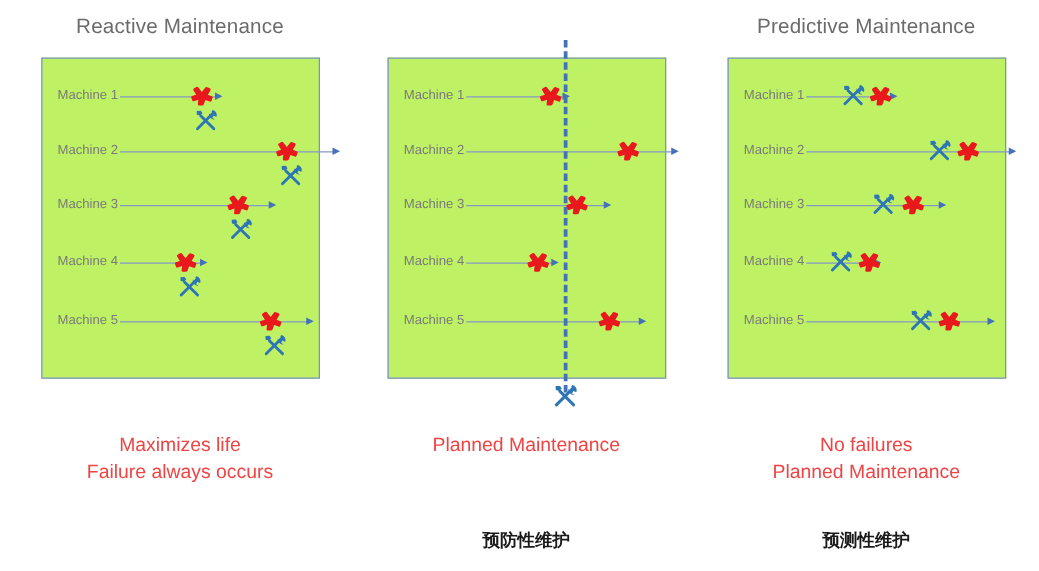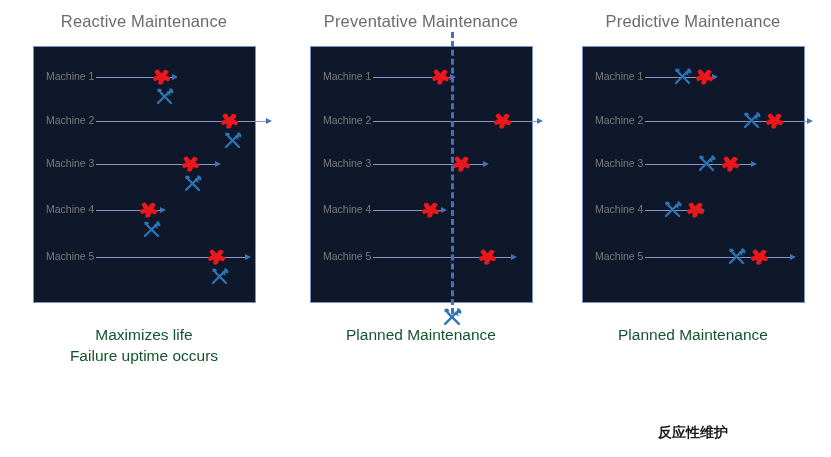--- a/index.html
+++ b/index.html
@@ -45,21 +45,21 @@
     white-space: nowrap;
   }
 
   .panel-box {
     position: absolute;
     left: 23px;
     top: 46px;
     width: 223px;
     height: 257px;
     border: 1.3px solid #7b93c4;
-    background: #0f172a;
+    background: #bef264;
     box-sizing: border-box;
   }
 
   
   .row {
     position: absolute;
     left: 0;
     width: 100%;
     height: 0;
   }
@@ -99,26 +99,26 @@
   .dashline {
     position: absolute;
     width: 0;
     border-left: 3px dashed #4472b8;
   }
 
   
   .caption {
     position: absolute;
     left: 0;
-    top: 324px;
+    top: 346px;
     width: 268px;
     text-align: center;
     font-size: 15.5px;
     line-height: 21px;
-    color: #14532d;
+    color: #ef4444;
   }
   .caption span { display: block; white-space: nowrap; }
 
   .zh {
     position: absolute;
     left: 0;
     top: 424px;
     width: 268px;
     text-align: center;
     font-size: 14px;
@@ -231,26 +231,25 @@
               </g>
               <path fill="#2e75b6" d="M18.2 2.2 a4.6 4.6 0 0 1 3.6 6.4 l-2.4 -1.2 -1.3 2.1 2.3 1.3 a4.6 4.6 0 0 1 -5.3 -5.5 l1.4 2.3 2.1 -1.3 -1.2 -2.4 Z"></path>
               <path fill="#2e75b6" d="M5.2 3.0 a4.8 4.8 0 0 1 4.6 5.9 l-2.2 -0.9 -1.4 2.3 2.2 1.0 a4.8 4.8 0 0 1 -5.1 -5.7 l1.3 2.2 2.2 -1.2 -1.6 -2.4 Z" opacity="0"></path>
               <path fill="#2e75b6" d="M3.8 3.1 L7.6 3.0 L9.2 5.2 L7.0 7.4 L4.0 6.6 Z"></path>
             </svg>
           </div>
         </div>
       </div>
     <div class="caption">
       <span>Maximizes life</span>
-      <span>Failure uptime occurs</span>
+      <span>Failure always occurs</span>
     </div>
   </div>
 
   <div class="panel" id="panel-1">
-    <div class="panel-title">Preventative Maintenance</div>
     <div class="panel-box" id="box-1">
         <div class="row" style="top:30px;">
           <div class="mlabel">Machine 1</div>
           <div class="arrow" style="left:62px;width:78px;"></div>
           <div class="ico" style="left:120px;top:-10px;">
             <svg width="19" height="19" viewBox="0 0 24 24">
               <path fill="#e8181c" d="M12 8.3 L15.1 4.2 Q16 3 17.4 3.5 L20.1 4.6 Q21.4 5.2 20.7 6.5 L18 11 L22 12.6 Q23.3 13.2 22.8 14.5 L21.8 17.2 Q21.3 18.5 20 18 L15.5 16.4 L14 20.6 Q13.5 22 12 22 L9.2 22 Q7.8 22 7.9 20.6 L8.4 16.2 L4.1 17.6 Q2.8 18 2.3 16.8 L1.3 14.1 Q0.8 12.8 2.1 12.3 L6.2 11 L3.4 6.6 Q2.7 5.4 3.9 4.7 L6.4 3.3 Q7.7 2.6 8.4 3.9 Z"></path>
             </svg>
           </div>
         </div>
@@ -287,20 +286,21 @@
           <div class="ico" style="left:167px;top:-10px;">
             <svg width="19" height="19" viewBox="0 0 24 24">
               <path fill="#e8181c" d="M12 8.3 L15.1 4.2 Q16 3 17.4 3.5 L20.1 4.6 Q21.4 5.2 20.7 6.5 L18 11 L22 12.6 Q23.3 13.2 22.8 14.5 L21.8 17.2 Q21.3 18.5 20 18 L15.5 16.4 L14 20.6 Q13.5 22 12 22 L9.2 22 Q7.8 22 7.9 20.6 L8.4 16.2 L4.1 17.6 Q2.8 18 2.3 16.8 L1.3 14.1 Q0.8 12.8 2.1 12.3 L6.2 11 L3.4 6.6 Q2.7 5.4 3.9 4.7 L6.4 3.3 Q7.7 2.6 8.4 3.9 Z"></path>
             </svg>
           </div>
         </div>
       </div>
     <div class="caption">
       <span>Planned Maintenance</span>
     </div>
+    <div class="zh">预防性维护</div>
   <div class="dashline" style="left: 164px; top: 32px; height: 282px;"></div>
       <div class="ico" style="left: 154px; top: 306px;">
         <svg width="22" height="22" viewBox="0 0 24 24">
           <g stroke="#2e75b6" stroke-width="2.6" stroke-linecap="round" fill="none">
             <line x1="4.5" y1="19.5" x2="18" y2="6"></line>
             <line x1="19.5" y1="19.5" x2="7.5" y2="7.5"></line>
           </g>
           <path fill="#2e75b6" d="M18.2 2.2 a4.6 4.6 0 0 1 3.6 6.4 l-2.4 -1.2 -1.3 2.1 2.3 1.3 a4.6 4.6 0 0 1 -5.3 -5.5 l1.4 2.3 2.1 -1.3 -1.2 -2.4 Z"></path>
           <path fill="#2e75b6" d="M5.2 3.0 a4.8 4.8 0 0 1 4.6 5.9 l-2.2 -0.9 -1.4 2.3 2.2 1.0 a4.8 4.8 0 0 1 -5.1 -5.7 l1.3 2.2 2.2 -1.2 -1.6 -2.4 Z" opacity="0"></path>
           <path fill="#2e75b6" d="M3.8 3.1 L7.6 3.0 L9.2 5.2 L7.0 7.4 L4.0 6.6 Z"></path>
@@ -406,18 +406,19 @@
             </svg>
           </div>
           <div class="ico" style="left:167px;top:-10px;">
             <svg width="19" height="19" viewBox="0 0 24 24">
               <path fill="#e8181c" d="M12 8.3 L15.1 4.2 Q16 3 17.4 3.5 L20.1 4.6 Q21.4 5.2 20.7 6.5 L18 11 L22 12.6 Q23.3 13.2 22.8 14.5 L21.8 17.2 Q21.3 18.5 20 18 L15.5 16.4 L14 20.6 Q13.5 22 12 22 L9.2 22 Q7.8 22 7.9 20.6 L8.4 16.2 L4.1 17.6 Q2.8 18 2.3 16.8 L1.3 14.1 Q0.8 12.8 2.1 12.3 L6.2 11 L3.4 6.6 Q2.7 5.4 3.9 4.7 L6.4 3.3 Q7.7 2.6 8.4 3.9 Z"></path>
             </svg>
           </div>
         </div>
       </div>
     <div class="caption">
+      <span>No failures</span>
       <span>Planned Maintenance</span>
     </div>
-    <div class="zh">反应性维护</div>
+    <div class="zh">预测性维护</div>
   </div>
 
 </div>
 
 </body></html>

